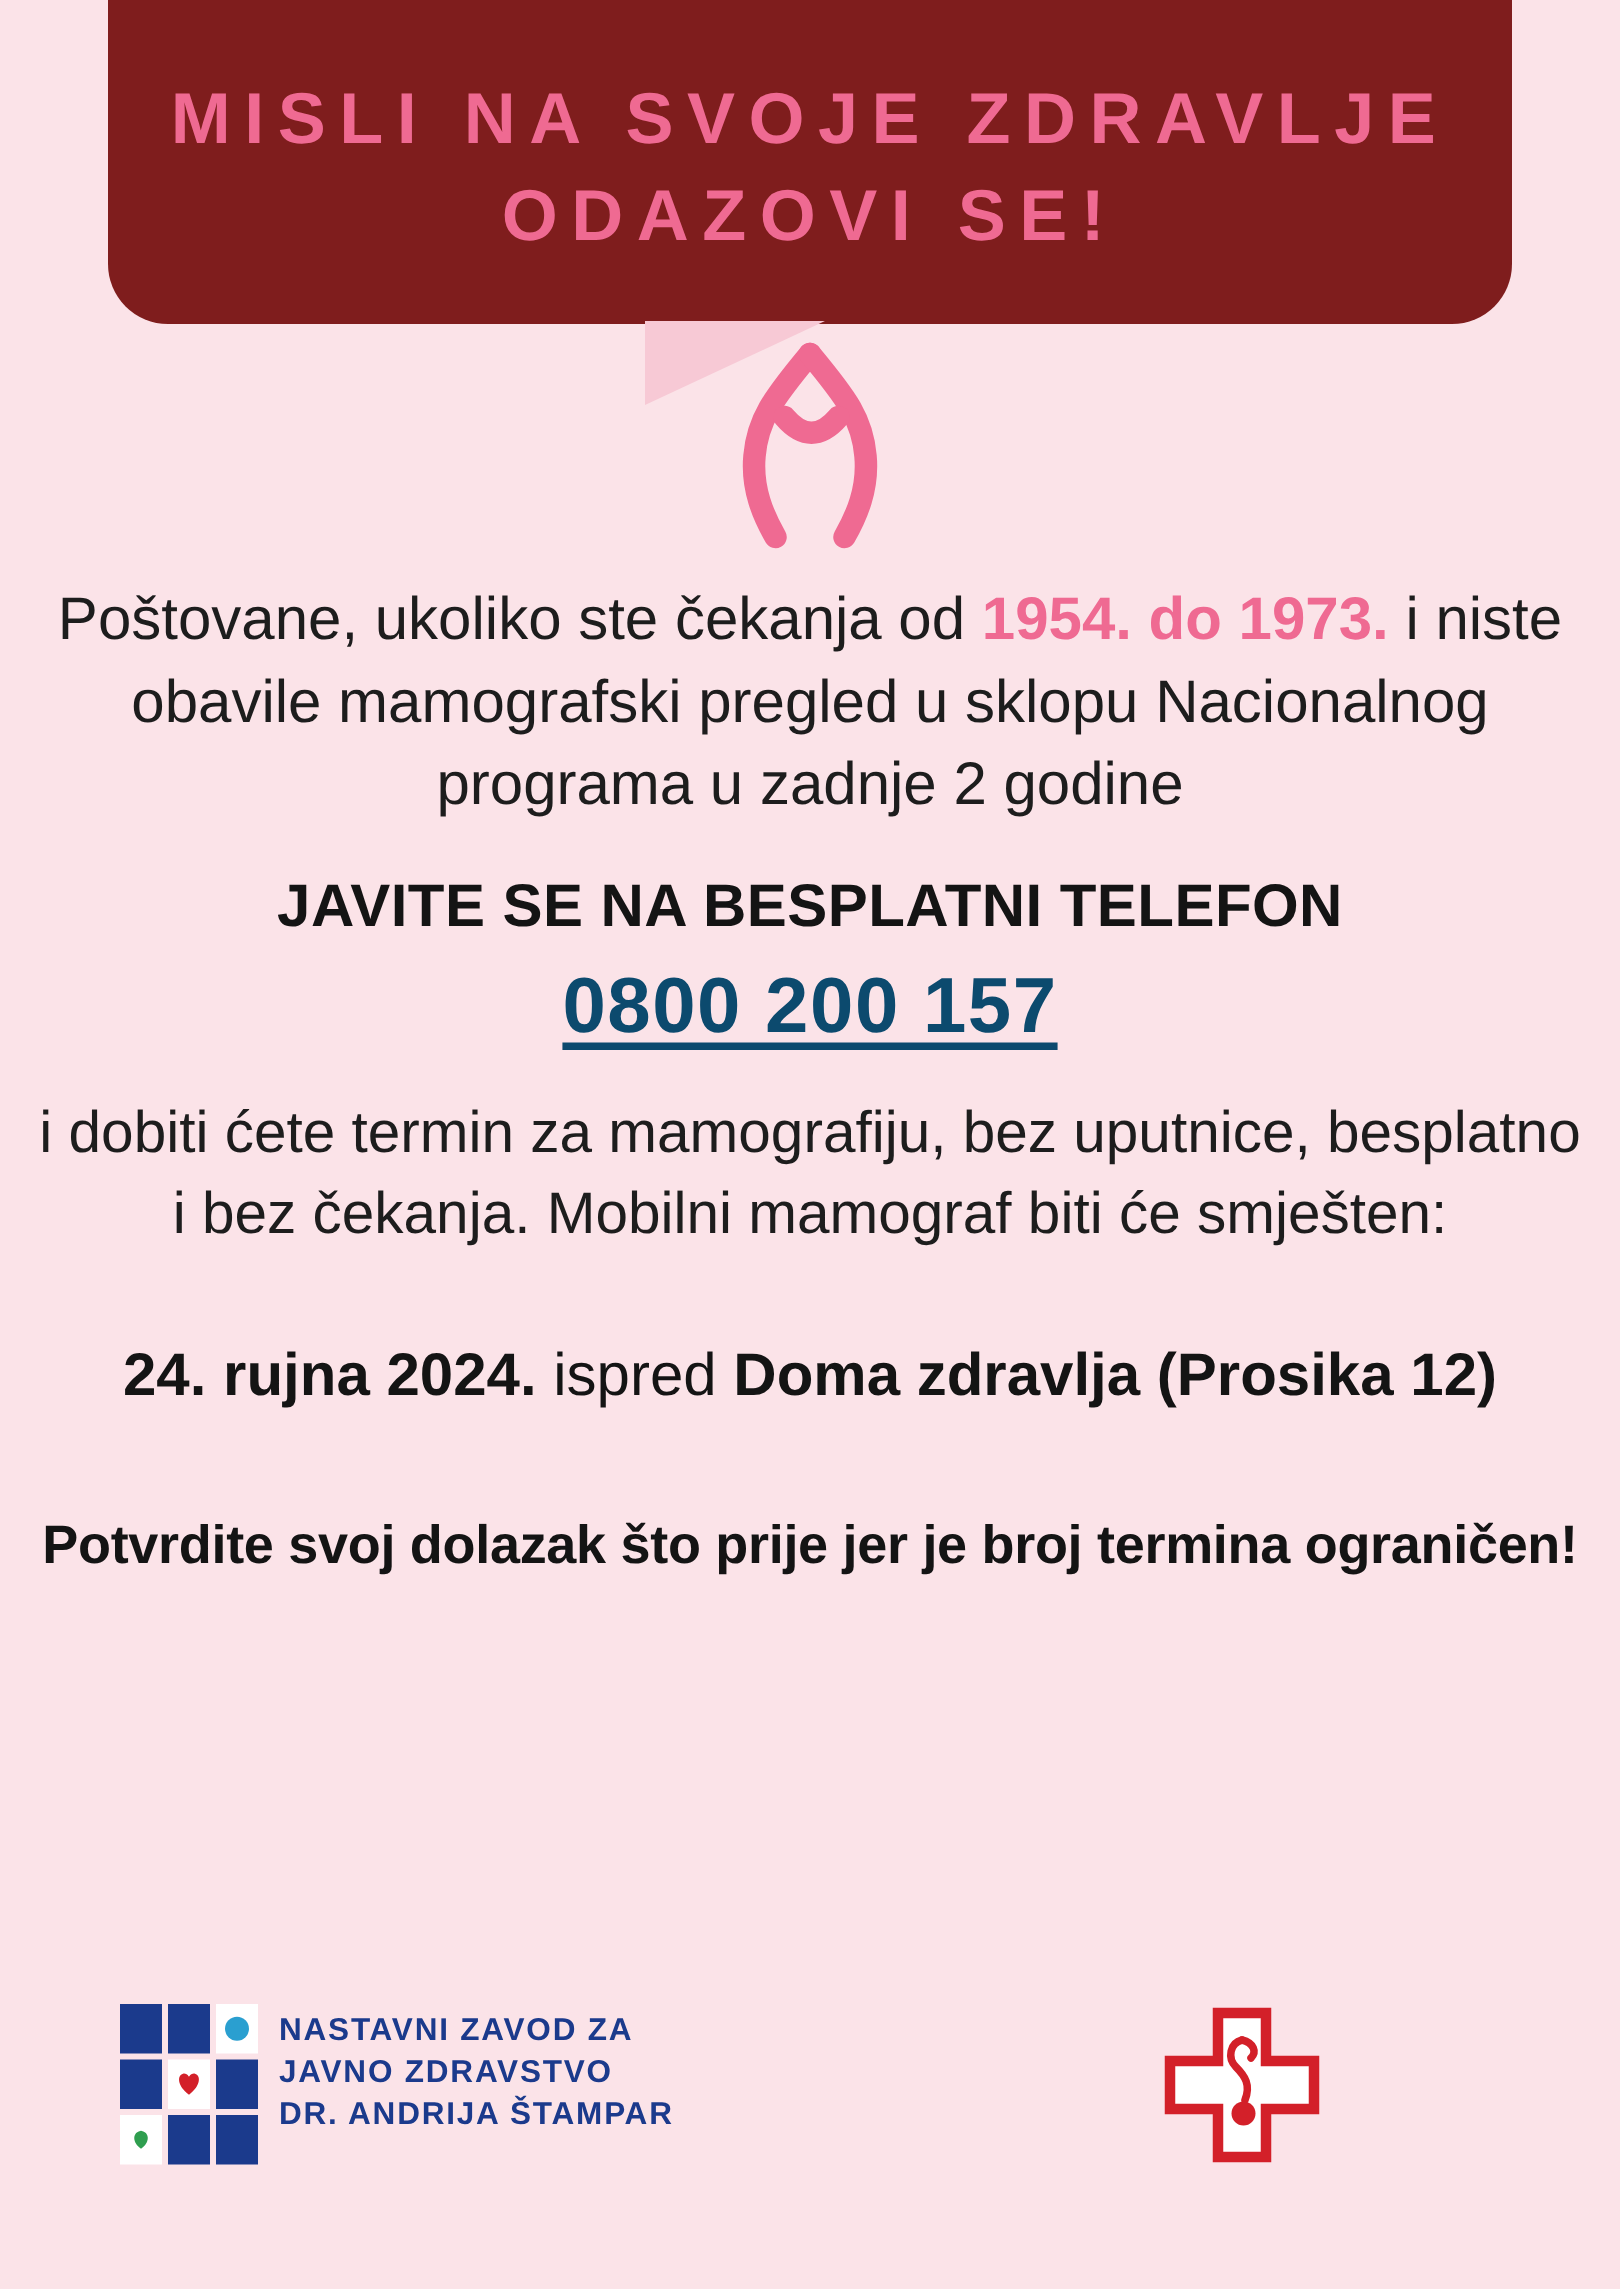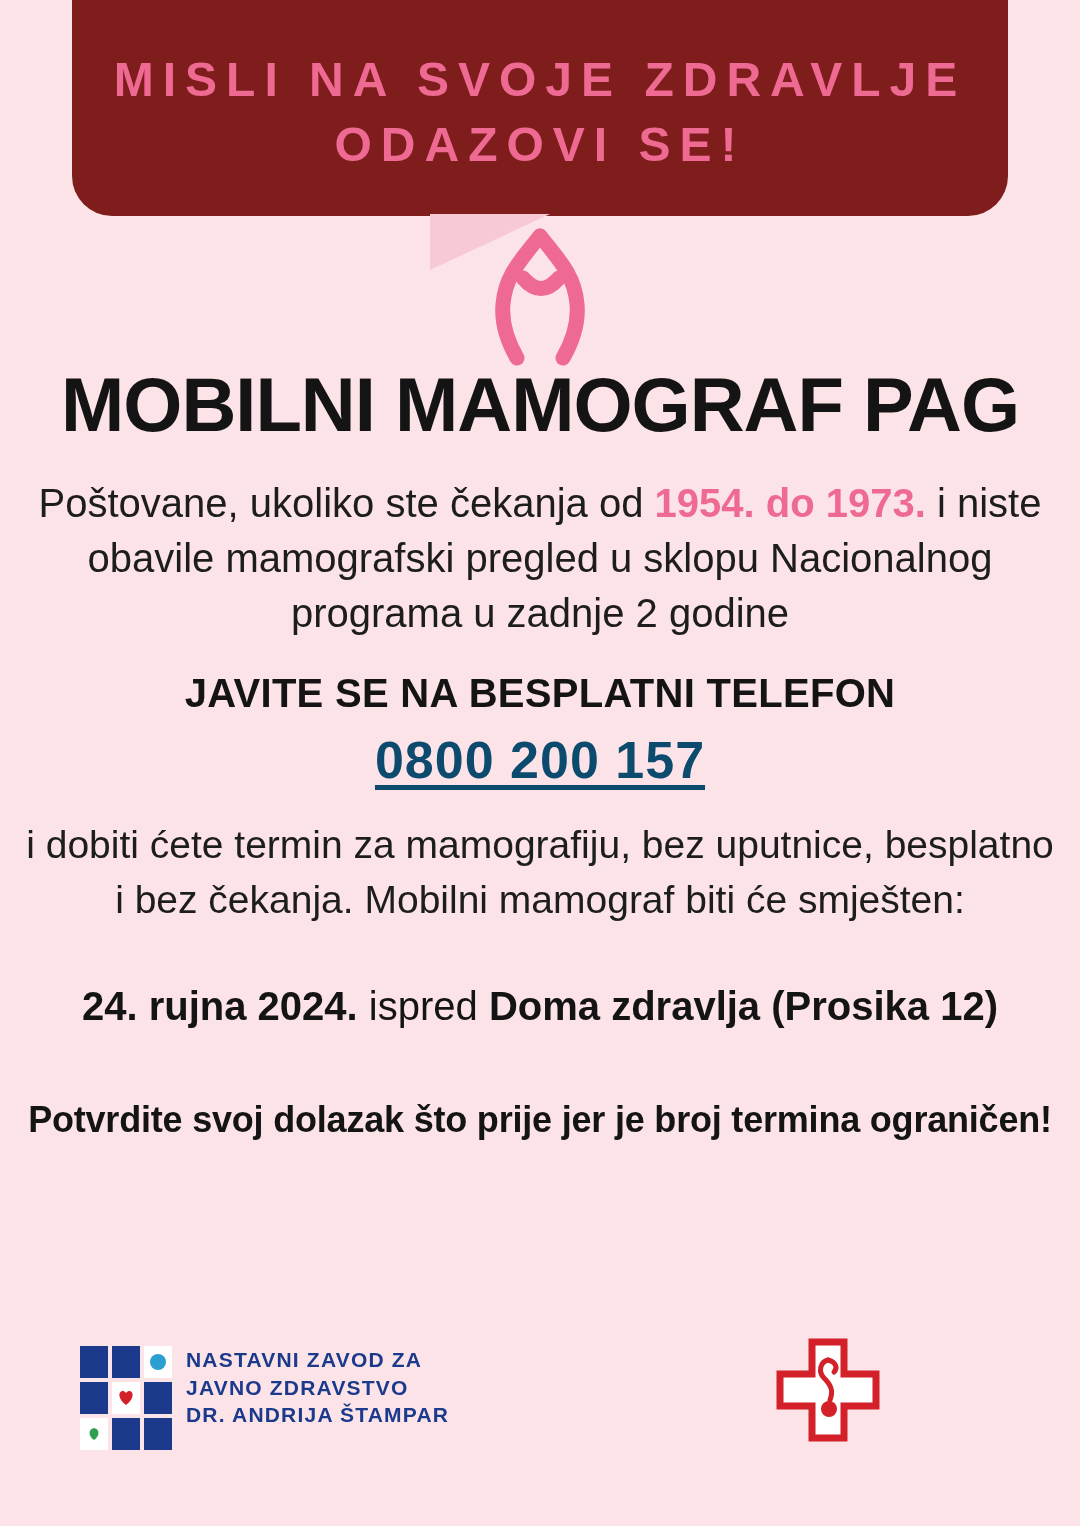--- a/index.html
+++ b/index.html
@@ -138,23 +138,23 @@
     position: absolute;
     bottom: 34px;
     left: 0;
     width: 1080px;
     height: 160px;
   }
 
   .logo-left {
     position: absolute;
     left: 80px;
-    top: 14px;
-    display: flex;
-    align-items: flex-start;
+    top: 4px;
+    display: flex;
+    align-items: center;
     gap: 14px;
   }
   .logo-grid {
     width: 92px;
     height: 92px;
     display: grid;
     grid-template-columns: repeat(3, 1fr);
     grid-template-rows: repeat(3, 1fr);
     gap: 4px;
   }
@@ -202,21 +202,20 @@
     <g fill="none" stroke="#ef6a92" stroke-width="15" stroke-linecap="round">
       <path d="M65 18 C 40 48, 30 62, 28 86 C 26 108, 34 126, 42 140"></path>
       <path d="M65 18 C 90 48, 100 62, 102 86 C 104 108, 96 126, 88 140"></path>
       <path d="M48 60 C 60 74, 72 74, 84 60"></path>
     </g>
   </svg>
 </div>
 
 <div class="content">
 
-  <div class="title">MOBILNI MAMOGRAF PAG</div>
 
   <div class="para">
     <span>Poštovane, ukoliko ste čekanja od </span><span class="hl">1954. do 1973.</span><span> i niste obavile mamografski pregled u sklopu Nacionalnog programa u zadnje 2 godine</span>
   </div>
 
   <div class="callout">JAVITE SE NA BESPLATNI TELEFON</div>
 
   <div class="phone">0800 200 157</div>
 
   <div class="para2">i dobiti ćete termin za mamografiju, bez uputnice, besplatno i bez čekanja. Mobilni mamograf biti će smješten:</div>

